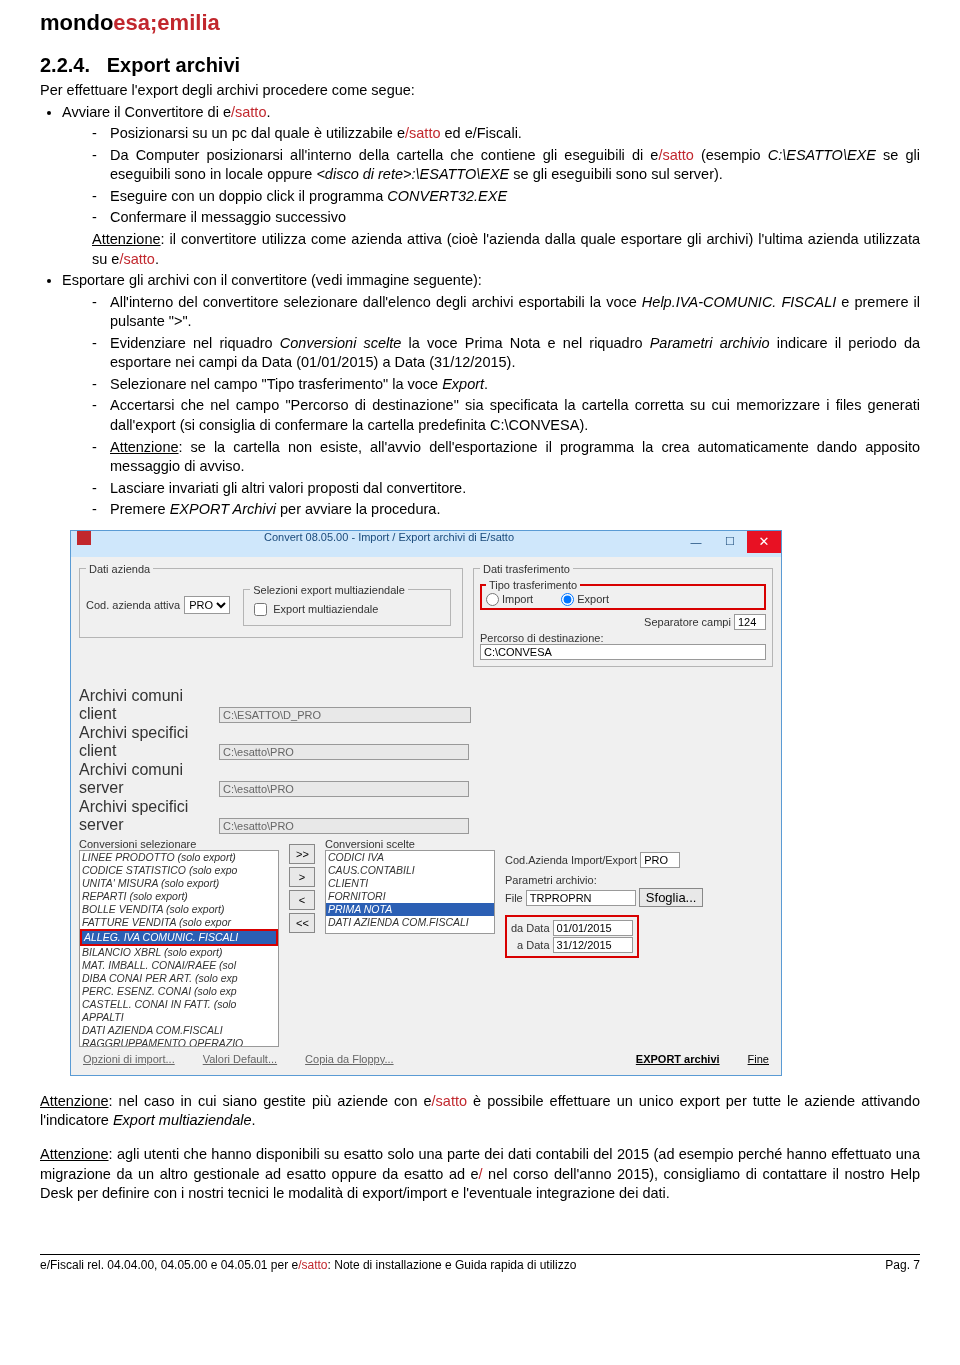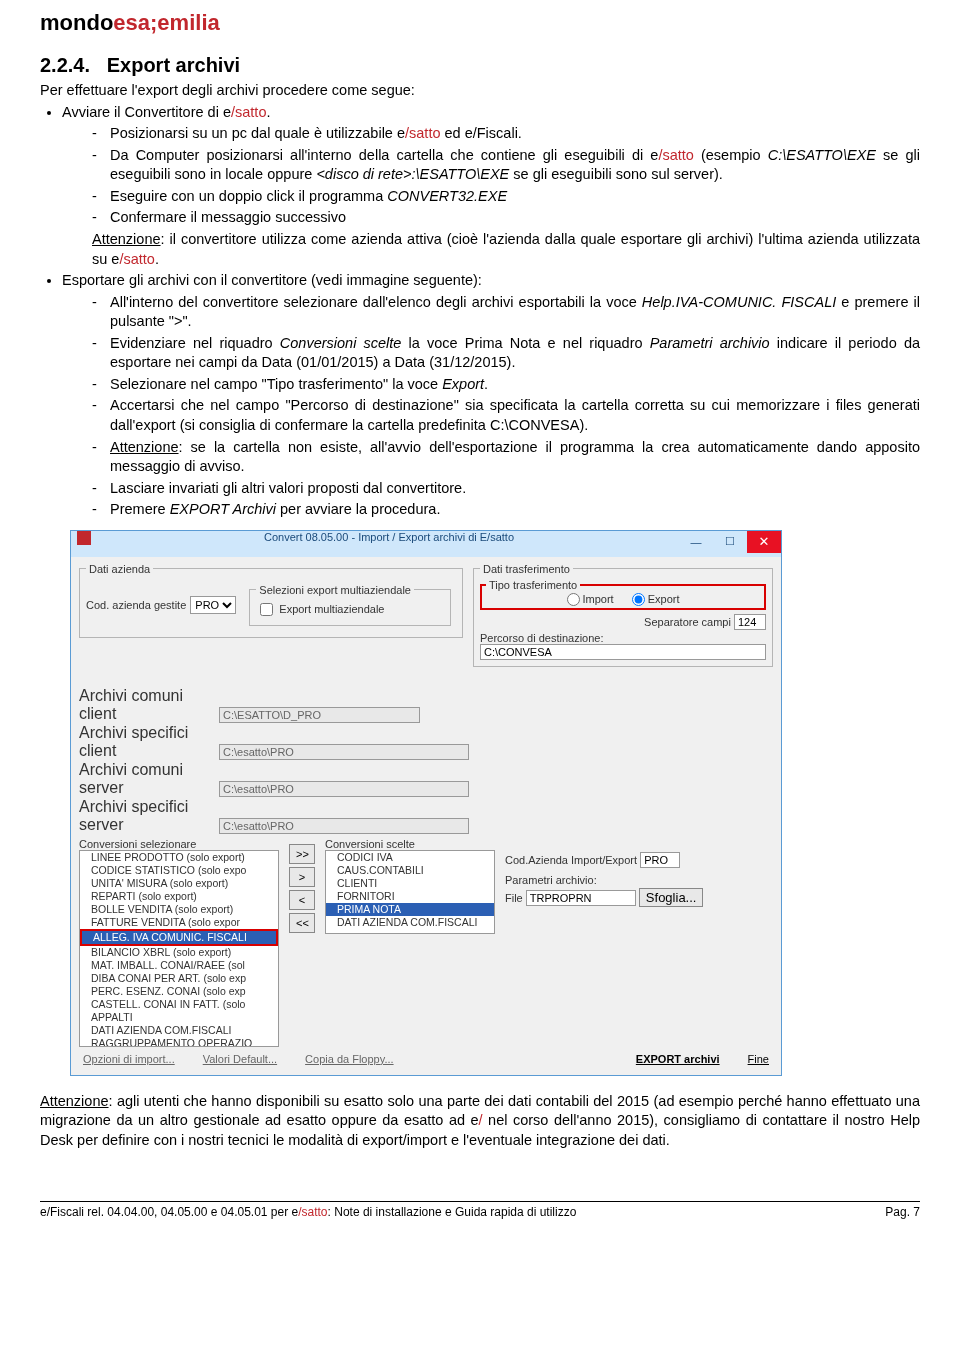--- a/index.html
+++ b/index.html
@@ -27,26 +27,26 @@
   .titlebar .wbtn.min, .titlebar .wbtn.max { background:#cfe7fb; color:#1a4a7a; }
   .titlebar .wbtn.close { background:#e81123; color:#fff; font-size:13px; }
   .win-body { background:#f0f0f0; padding:6px 8px 8px 8px; }
   .row { display:flex; gap:10px; }
   fieldset { border:1px solid #b5b5b5; margin:0 0 6px 0; padding:4px 6px 6px 6px; }
   legend { font-size:11px; padding:0 3px; }
   label.fld { display:inline-block; width:140px; font-size:16px; }
   input.txt { border:1px solid #999; background:#fff; font-size:11px; padding:1px 3px; height:16px; box-sizing:border-box; }
   input.txt.dis { background:#e8e8e8; color:#666; }
   select.dd { border:1px solid #999; background:#fff; font-size:11px; height:18px; }
-  .radio-box { display:flex; gap:18px; align-items:center;justify-content:center; }
+  .radio-box { display:flex; gap:28px; align-items:center; }
   .radio-item { display:flex; align-items:center; gap:3px; font-size:11px; }
   .radio-item input { margin:0; }
   .hl-red { border:2px solid #d80000; padding:2px 4px; }
   .listbox { border:1px solid #999; background:#fff; font-size:10.5px; line-height:13px; overflow:hidden; }
-  .listbox .item { white-space:nowrap; padding:0 11px; }
+  .listbox .item { white-space:nowrap; padding:0 2px;font-style:italic; }
   .listbox .sel { background:#2b5fb4; color:#fff; }
   .move-btns { display:flex; flex-direction:column; gap:3px; justify-content:flex-start; padding-top:6px; }
   .move-btns button { width:26px; height:20px; font-size:11px; border:1px solid #888; background:#e8e8e8; }
   .bottom-btns { display:flex; gap:28px; padding:6px 4px 2px 4px; color:#666; font-size:11px; }
   .bottom-btns .bbtn { text-decoration:underline; }
   .bottom-btns .bbtn.active { color:#000; }
   .btn-small { border:1px solid #888; background:#e8e8e8; font-size:13px; padding:1px 6px; }
   .footer { border-top:1px solid #000; margin-top:50px; padding-top:3px; display:flex; justify-content:space-between; font-size:12px;align-items:flex-end; }
 </style>
 </head>
@@ -103,21 +103,21 @@
         </div>
       </div>
       <div class="win-body">
         <div class="row">
 
           <div style="flex:1;">
             <fieldset>
               <legend>Dati azienda</legend>
               <div class="row" style="gap:8px;">
                 <div style="display:flex;align-items:center;gap:4px;">
-                  <span>Cod. azienda gestite</span>
+                  <span>Cod. azienda attiva</span>
                   <select class="dd"><option>PRO</option></select>
                 </div>
                 <fieldset style="flex:1;margin:5px;">
                   <legend>Selezioni export multiaziendale</legend>
                   <label style="display:flex;align-items:center;gap:3px;">
                     <input type="checkbox" style=""> 
                       <span>Export multiaziendale</span>
                   </label>
                 </fieldset>
               </div>
@@ -144,21 +144,21 @@
                 <span>Separatore campi</span>
                 <input class="txt" style="width: 32px;" value="124">
               </div>
               <div>Percorso di destinazione:</div>
               <input class="txt" style="width: 100%;" value="C:\CONVESA">
             </fieldset>
           </div>
         </div>
 
         <div style="margin:4px 0;">
-          <div style="margin:1px 0;"><label class="fld">Archivi comuni client</label><input class="txt dis" style="width: 201px; margin-top: 30px;" value="C:\ESATTO\D_PRO"></div>
+          <div style="margin:1px 0;"><label class="fld">Archivi comuni client</label><input class="txt dis" style="width: 252px; margin-top: 30px;" value="C:\ESATTO\D_PRO"></div>
           <div style="margin:1px 0;"><label class="fld">Archivi specifici client</label><input class="txt dis" style="width: 250px;" value="C:\esatto\PRO"></div>
           <div style="margin:1px 0;"><label class="fld">Archivi comuni server</label><input class="txt dis" style="width: 250px;" value="C:\esatto\PRO"></div>
           <div style="margin:1px 0;"><label class="fld">Archivi specifici server</label><input class="txt dis" style="width: 250px;" value="C:\esatto\PRO"></div>
         </div>
 
         <div class="row">
           <div style="width:200px;">
             <div>Conversioni selezionare</div>
             <div class="listbox" id="disp-list" style="height:195px;">
                 <div class="item">LINEE PRODOTTO (solo export)</div>
@@ -199,35 +199,48 @@
             <div style="margin:14px 0 6px 0;">
               <span>Cod.Azienda Import/Export</span>
               <input class="txt" style="width: 40px;" value="PRO">
             </div>
             <div>Parametri archivio:</div>
             <div style="margin:2px 0;">
               <span>File</span>
               <input class="txt" style="width: 110px;" value="TRPROPRN">
               <button class="btn-small">Sfoglia...</button>
             </div>
+            <div class="hl-red" style="display:inline-block;margin-top:6px;">
+              <div style="text-align:right;margin:1px 0;">
+                <span>da Data</span>
+                <input class="txt" style="width: 80px;" value="01/01/2015">
+              </div>
+              <div style="text-align:right;margin:1px 0;">
+                <span>a Data</span>
+                <input class="txt" style="width: 80px;" value="31/12/2015">
+              </div>
+            </div>
           </div>
         </div>
 
         <div class="bottom-btns">
           <span class="bbtn">Opzioni di import...</span>
           <span class="bbtn">Valori Default...</span>
           <span class="bbtn">Copia da Floppy...</span>
           <span style="flex:1;"></span>
           <span class="bbtn active" style="font-weight:bold;">EXPORT archivi</span>
           <span class="bbtn active">Fine</span>
         </div>
       </div>
     </div>
   </div>
 
+  <p class="para">
+    <span class="under">Attenzione</span><span>: nel caso in cui siano gestite più aziende con e</span><span class="red">/satto</span><span> è possibile effettuare un unico export per tutte le aziende attivando l'indicatore </span><span class="ital">Export multiaziendale</span><span>.</span>
+  </p>
 
   <p class="para" style="margin-top:14px;">
     <span class="under">Attenzione</span><span>: agli utenti che hanno disponibili su esatto solo una parte dei dati contabili del 2015 (ad esempio perché hanno effettuato una migrazione da un altro gestionale ad esatto oppure da esatto ad e</span><span class="red">/</span><span> nel corso dell'anno 2015), consigliamo di contattare il nostro Help Desk per definire con i nostri tecnici le modalità di export/import e l'eventuale integrazione dei dati.</span>
   </p>
 
   <div class="footer">
     <div>
       <span>e/Fiscali rel. 04.04.00, 04.05.00 e 04.05.01 per e</span><span class="red">/satto</span><span>: Note di installazione e Guida rapida di utilizzo</span>
     </div>
     <div>Pag. 7</div>

